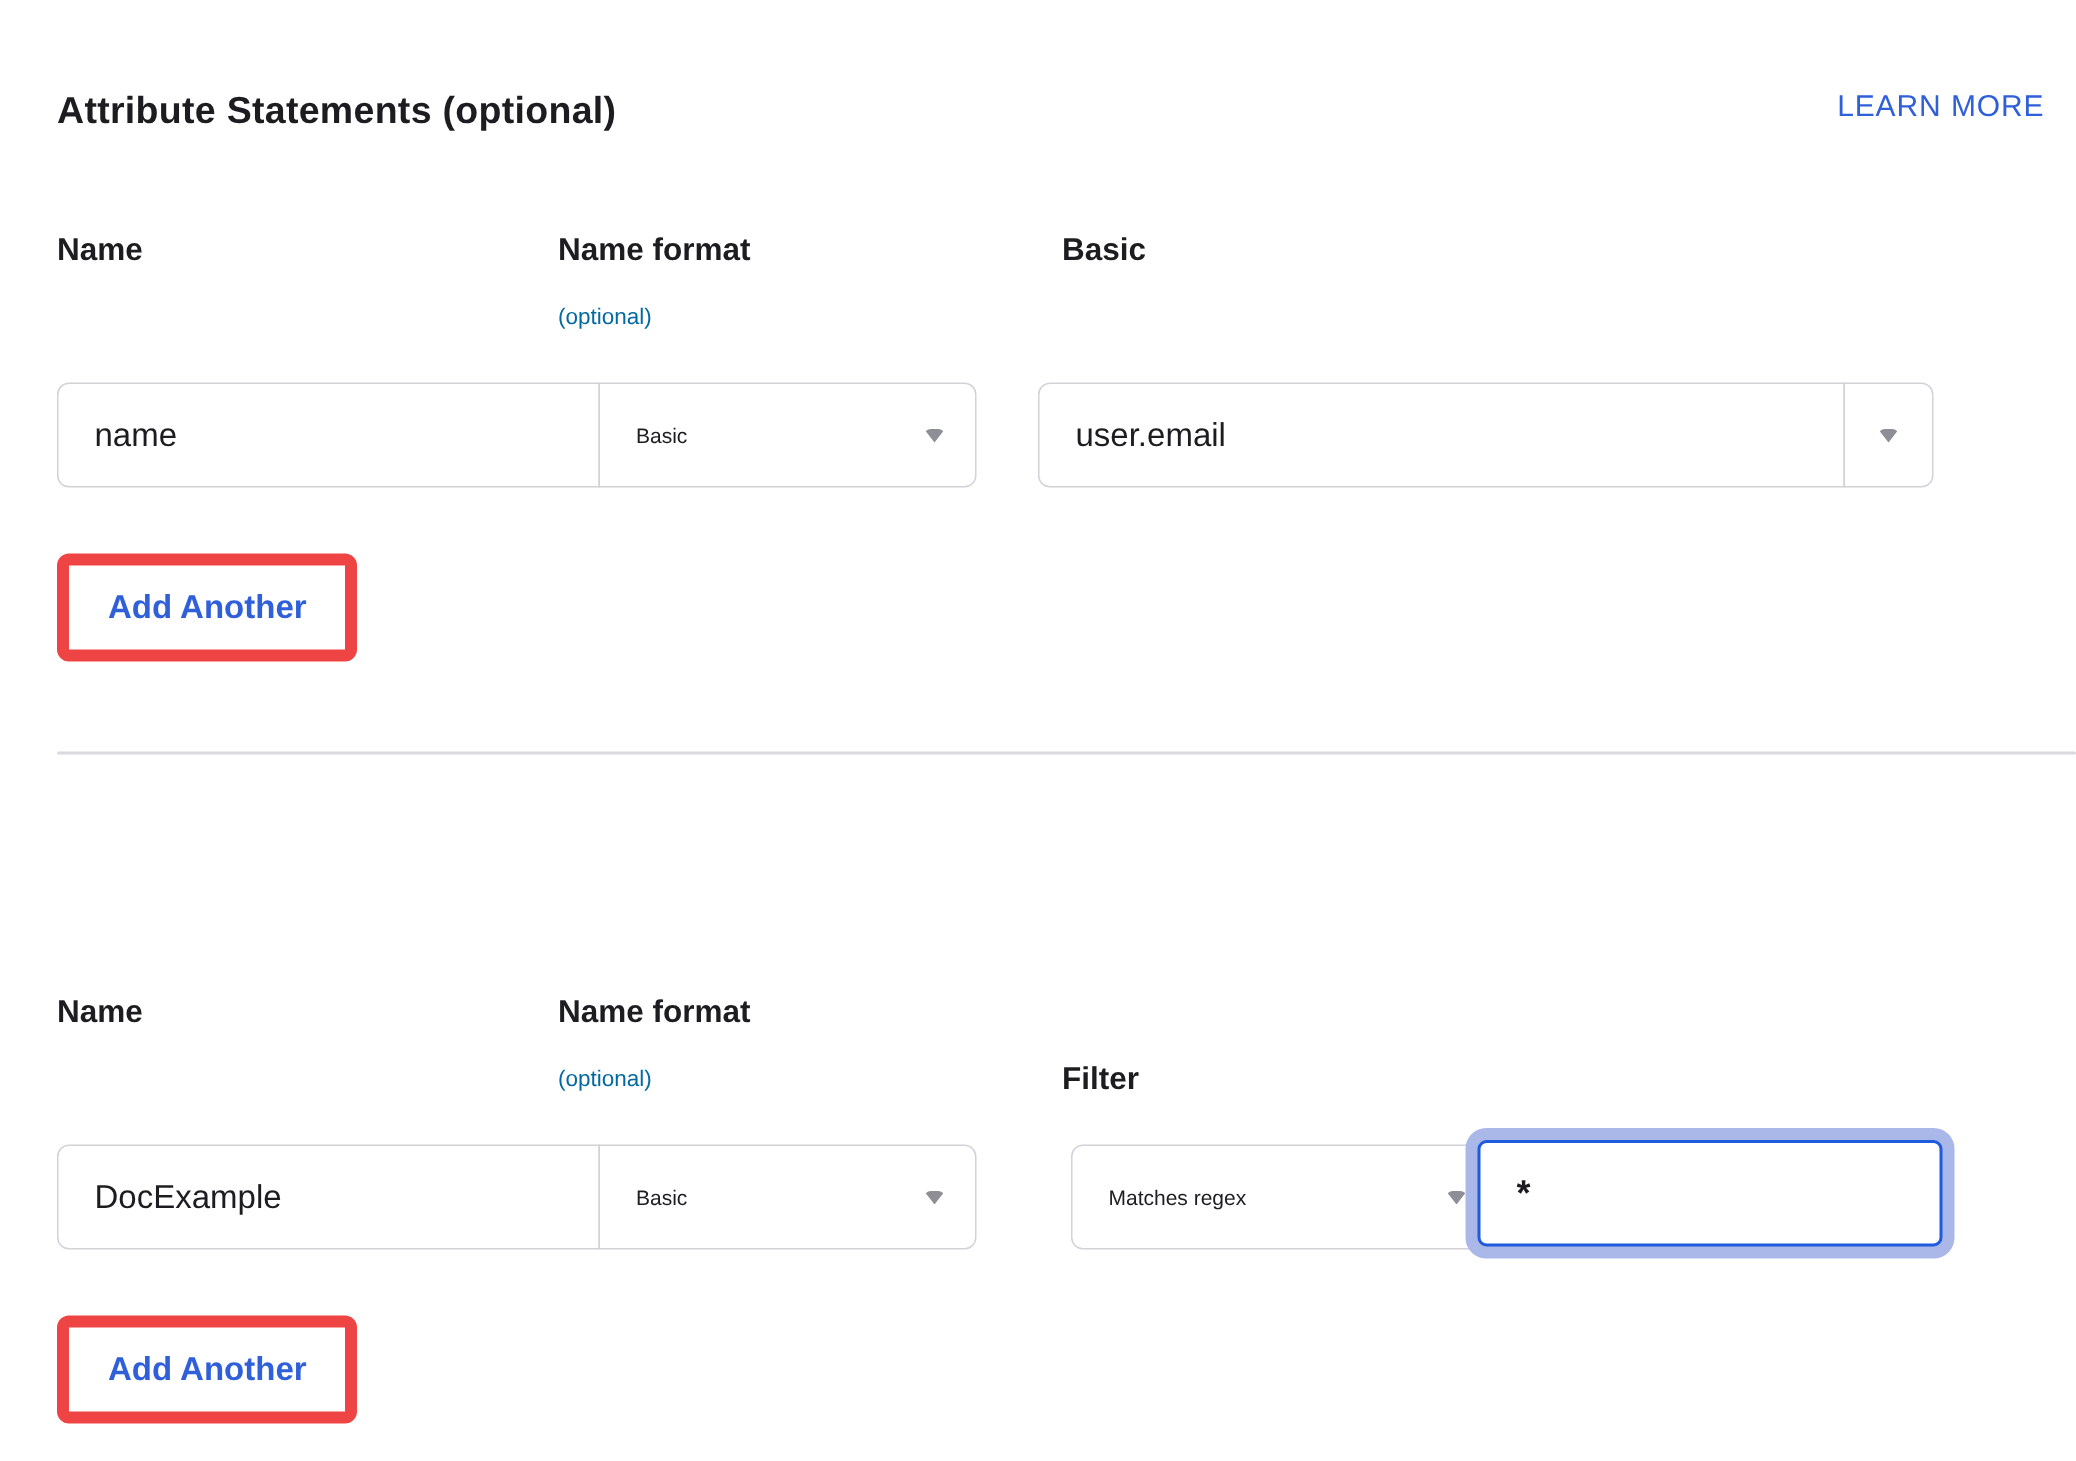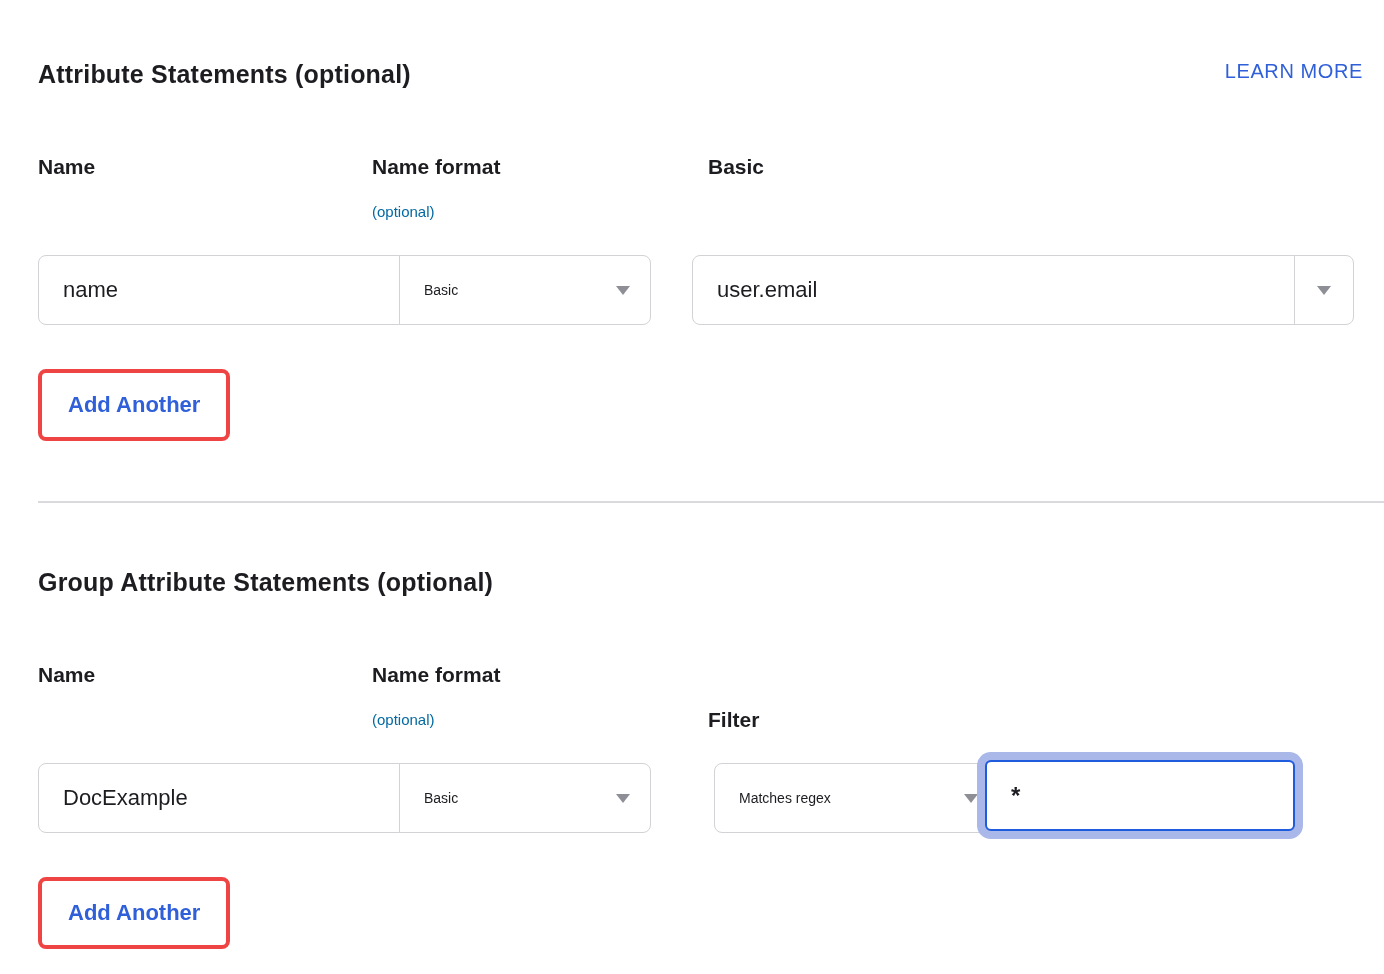--- a/index.html
+++ b/index.html
@@ -1,15 +1,15 @@
 <!DOCTYPE html>
 <html><head>
 <meta charset="utf-8">
 <style>
-  * { box-sizing: border-box; margin: 0; padding: 0; }
+  * { box-sizing: border-box; margin: 0; padding: 0; border-radius: 27px; }
   html, body { background: #ffffff; }
   body {
     font-family: "Liberation Sans", "DejaVu Sans", sans-serif;
     color: #1d1d21;
   }
   .page {
     position: relative;
     width: 1384px;
     height: 974px;
     background: #ffffff;
@@ -84,21 +84,21 @@
     justify-content: center;
     cursor: pointer;
     background: #ffffff;
   }
   .add-btn {
     position: absolute;
     left: 38px;
     height: 72px;
     padding: 0 26px;
     background: #ffffff;
-    border: 4px solid #ef4444;
+    border: 8px solid #ef4444;
     border-radius: 8px;
     color: #2f5fd9;
     font-family: "Liberation Sans", "DejaVu Sans", sans-serif;
     font-size: 22px;
     font-weight: bold;
     cursor: pointer;
   }
   .hdivider {
     position: absolute;
     left: 38px;
@@ -141,31 +141,30 @@
 
   <div class="field-row" style="left:38px; top:255px;">
     <input class="cell cell-input round-l" style="width: 362px;" value="name">
     <div class="cell select-cell round-r" style="width:252px; margin-left:-1px;">
       <span>Basic</span>
       <span class="caret"></span>
     </div>
   </div>
 
   <div class="field-row" style="left:692px; top:255px;">
-    <input class="cell cell-input round-l" style="width: 603px;" value="user.email">
+    <input class="cell cell-input round-l" style="width: 538px;" value="user.email">
     <div class="cell arrow-cell round-r" style="margin-left:-1px;">
       <span class="caret"></span>
     </div>
   </div>
 
   <button class="add-btn" style="top:369px;">Add Another</button>
 
   <div class="hdivider"></div>
 
-  <h2 class="section-title" style="top:568px;">Group Attribute Statements (optional)</h2>
 
   <div class="col-label" style="left:38px; top:663px;">Name</div>
   <div class="col-label" style="left:372px; top:663px;">Name format</div>
   <div class="col-note" style="left:372px; top:711px;">(optional)</div>
   <div class="col-label" style="left:708px; top:663px;margin-top:45px;">Filter</div>
 
   <div class="field-row" style="left:38px; top:763px;">
     <input class="cell cell-input round-l" style="width: 362px;" value="DocExample">
     <div class="cell select-cell round-r" style="width:252px; margin-left:-1px;">
       <span>Basic</span>

